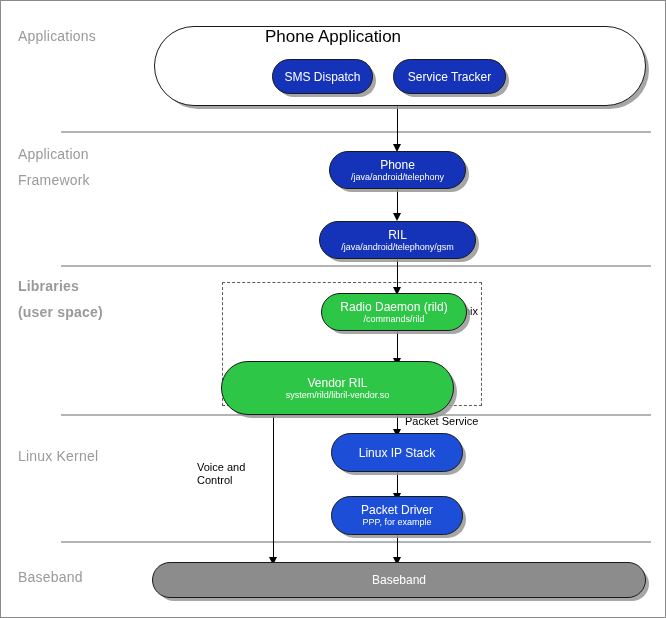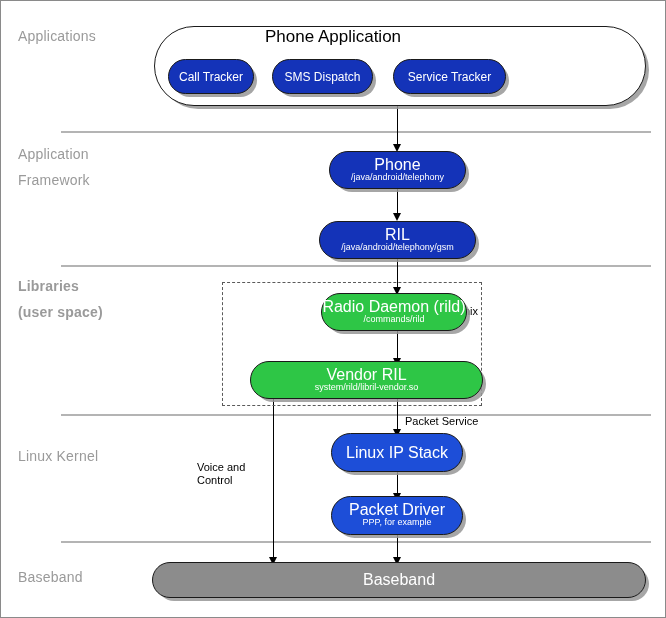--- a/index.html
+++ b/index.html
@@ -44,21 +44,21 @@
     border-radius:999px;
     display:flex;
     flex-direction:column;
     align-items:center;
     justify-content:center;
     text-align:center;
     color:#ffffff;
     box-shadow:4px 4px 0 -1px rgba(150,150,150,0.85);
     z-index:6;
   }
-  .pill .t1{font-size:16px;line-height:14px;}
+  .pill .t1{font-size:12px;line-height:14px;}
   .pill .t2{font-size:9px;line-height:11px;}
 
   .blue{background:#1433b8;}
   .green{background:#2ec646;border-color:#1a1a1a;}
   .red{background:#1d4ed8;}
   .grey{background:#8c8c8c;}
 
   
   .app-pill .t1{font-size:12px;}
 
@@ -174,23 +174,20 @@
   <div class="arrowhead" style="left:268px; top:556px;"></div>
 
   <div class="edge-label" style="left:404px; top:414px; text-align:left;">Packet Service</div>
 
   <div class="edge-label" style="left:196px; top:460px; width:72px; white-space:pre-line;">Voice and
 Control</div>
 
   <div id="phone-app-container"></div>
   <div id="phone-app-title">Phone Application</div>
 
-  <div class="pill blue app-pill" style="left:167px; top:58px; width:86px; height:35px;">
-    <span class="t1">Call Tracker</span>
-  </div>
 
   <div class="pill blue app-pill" style="left:271px; top:58px; width:101px; height:35px;">
     <span class="t1">SMS Dispatch</span>
   </div>
 
   <div class="pill blue app-pill" style="left:392px; top:58px; width:113px; height:35px;">
     <span class="t1">Service Tracker</span>
   </div>
 
 
@@ -205,21 +202,21 @@
   </div>
 
   <div id="unix-box"></div>
   <div id="unix-label">Unix</div>
 
   <div class="pill green" style="left:320px; top:292px; width:146px; height:38px;">
     <span class="t1">Radio Daemon (rild)</span>
     <span class="t2">/commands/rild</span>
   </div>
 
-  <div class="pill green" style="left:249px; top:360px; width:233px; height:38px;">
+  <div class="pill green" style="left:220px; top:360px; width:233px; height:54px;">
     <span class="t1">Vendor RIL</span>
     <span class="t2">system/rild/libril-vendor.so</span>
   </div>
 
   <div class="pill red" style="left:330px; top:432px; width:132px; height:39px;">
     <span class="t1">Linux IP Stack</span>
   </div>
 
   <div class="pill red" style="left:330px; top:495px; width:132px; height:39px;">
     <span class="t1">Packet Driver</span>

